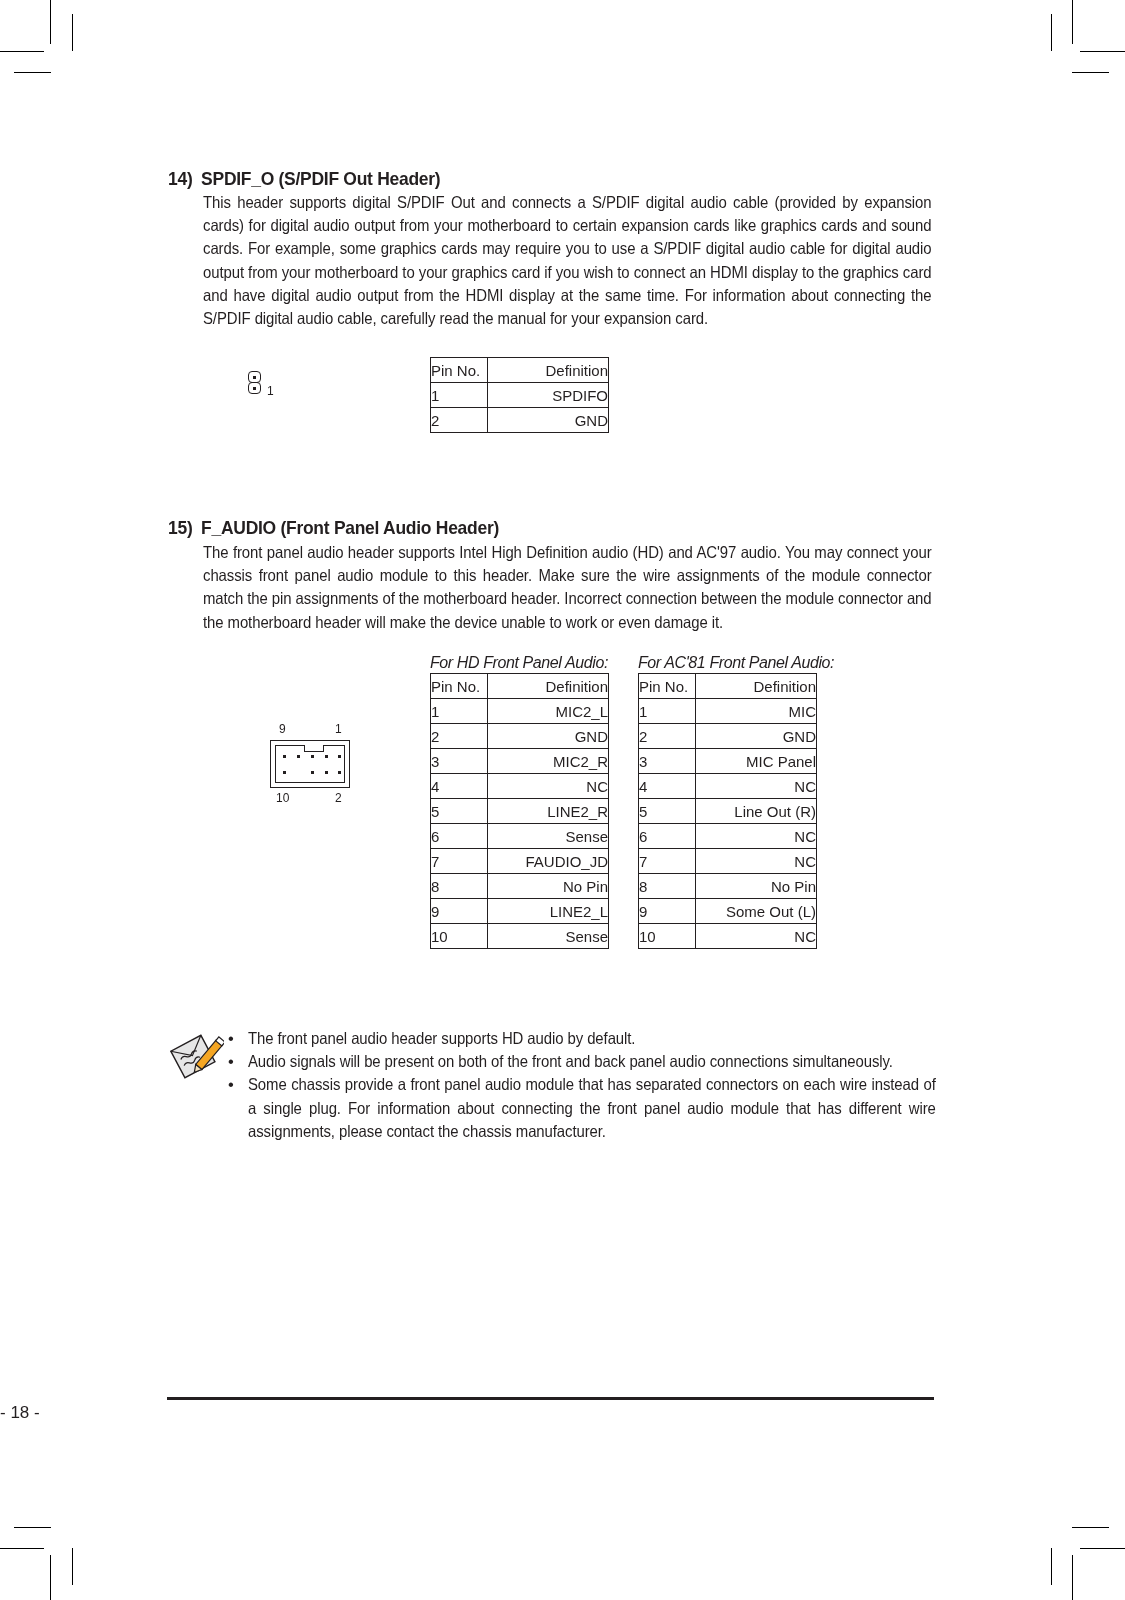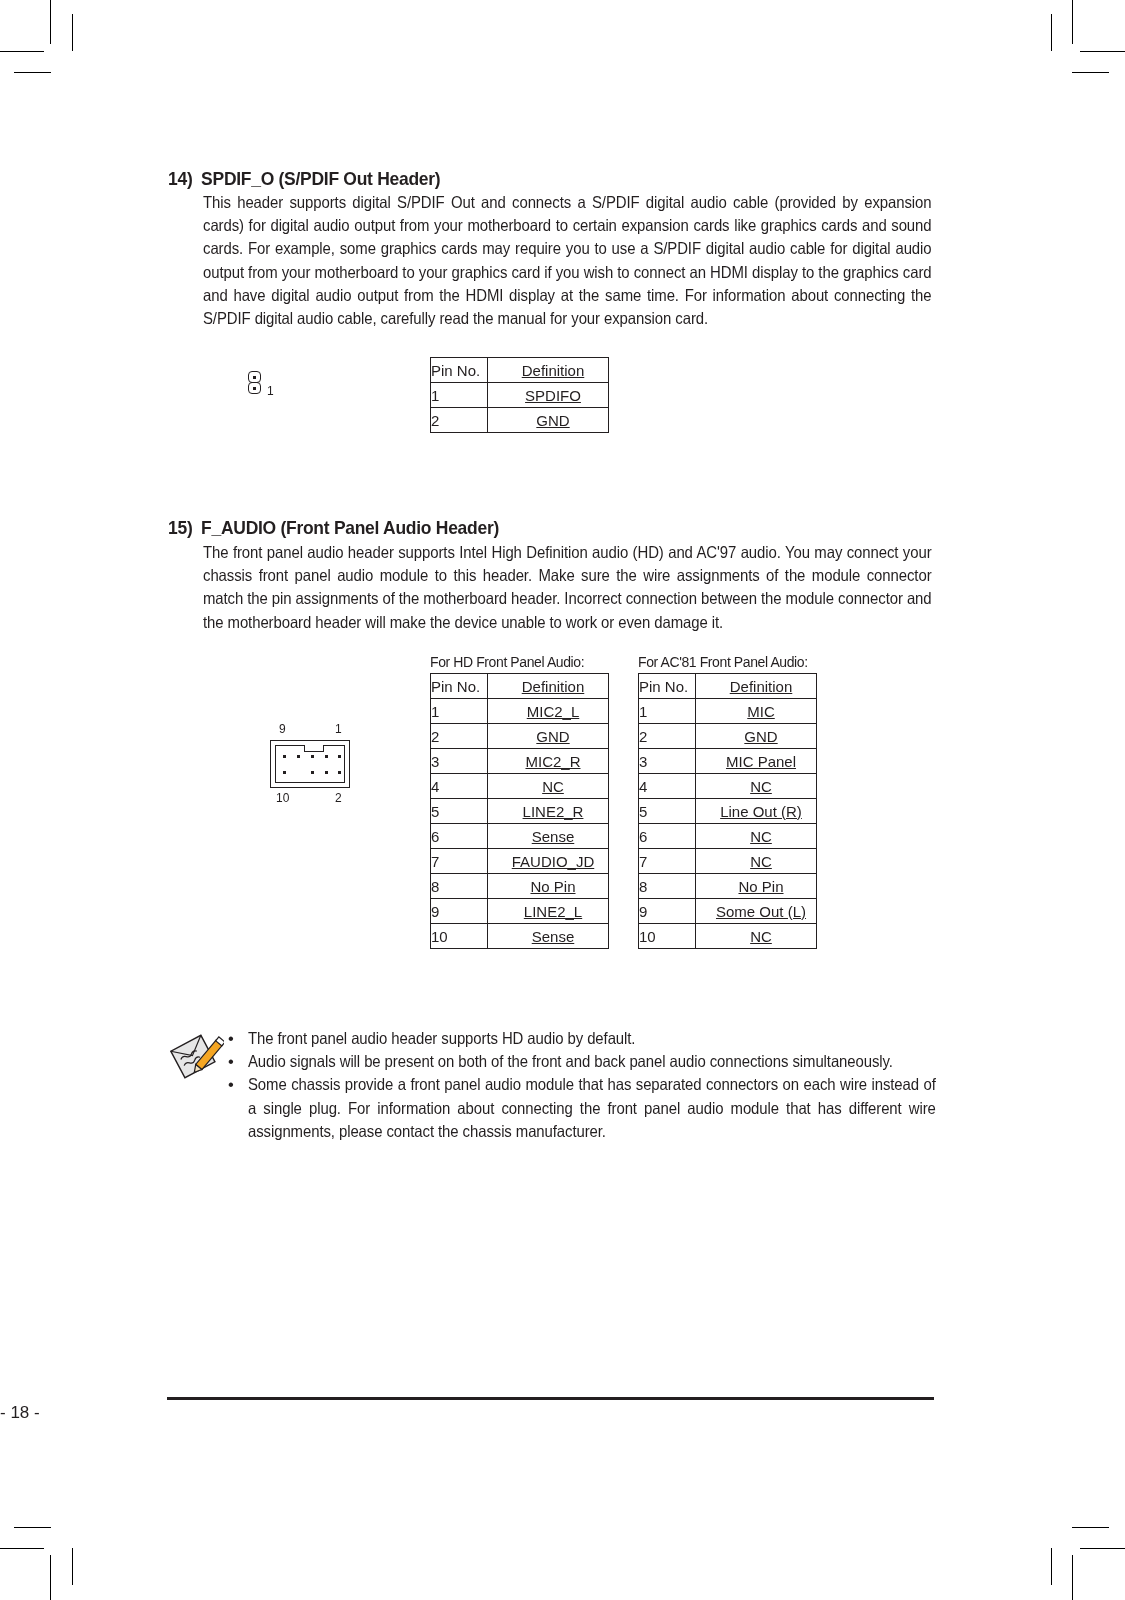--- a/index.html
+++ b/index.html
@@ -13,22 +13,22 @@
                      font-size: 19px; letter-spacing: -0.3px; transform: scaleX(0.92);
                      transform-origin: left top; white-space: nowrap; }
     .section-title .num { display: inline-block; width: 36px; }
     .para { position: absolute; left: 203px; width: 805px; font-size: 16.5px;
             line-height: 23.2px; text-align: justify; transform: scaleX(0.905);
             transform-origin: left top; letter-spacing: -0.1px; }
 
     table.pins { position: absolute; border-collapse: collapse; font-size: 15px; }
     table.pins td { border: 1px solid #231f20; height: 24px; padding: 0; }
     table.pins td.no { width: 56px; text-align: left; }
-    table.pins td.def { width: 110px; padding-left: 10px; text-align: center; text-decoration: underline; }
-    .tcap { position: absolute; font-size: 14px; letter-spacing: -0.4px; white-space: nowrap; }
+    table.pins td.def { width: 110px; padding-left: 10px; text-align: right; }
+    .tcap { position: absolute; font-size: 16px; letter-spacing: -0.4px; white-space: nowrap; font-style: italic; }
 
     .spdif-conn { position: absolute; left: 248px; top: 371px; }
     .pinbox { width: 13px; height: 12px; border: 1px solid #231f20; border-radius: 4px;
               position: relative; box-sizing: border-box; }
     .pinbox::after { content: ""; position: absolute; width: 3px; height: 3px; background: #231f20;
                      left: 4px; top: 3.5px; }
     .pinlabel { position: absolute; font-size: 12px; }
 
     .faudio-conn { position: absolute; left: 270px; top: 740px; width: 80px; height: 48px;
                    border: 1px solid #231f20; box-sizing: border-box; }

